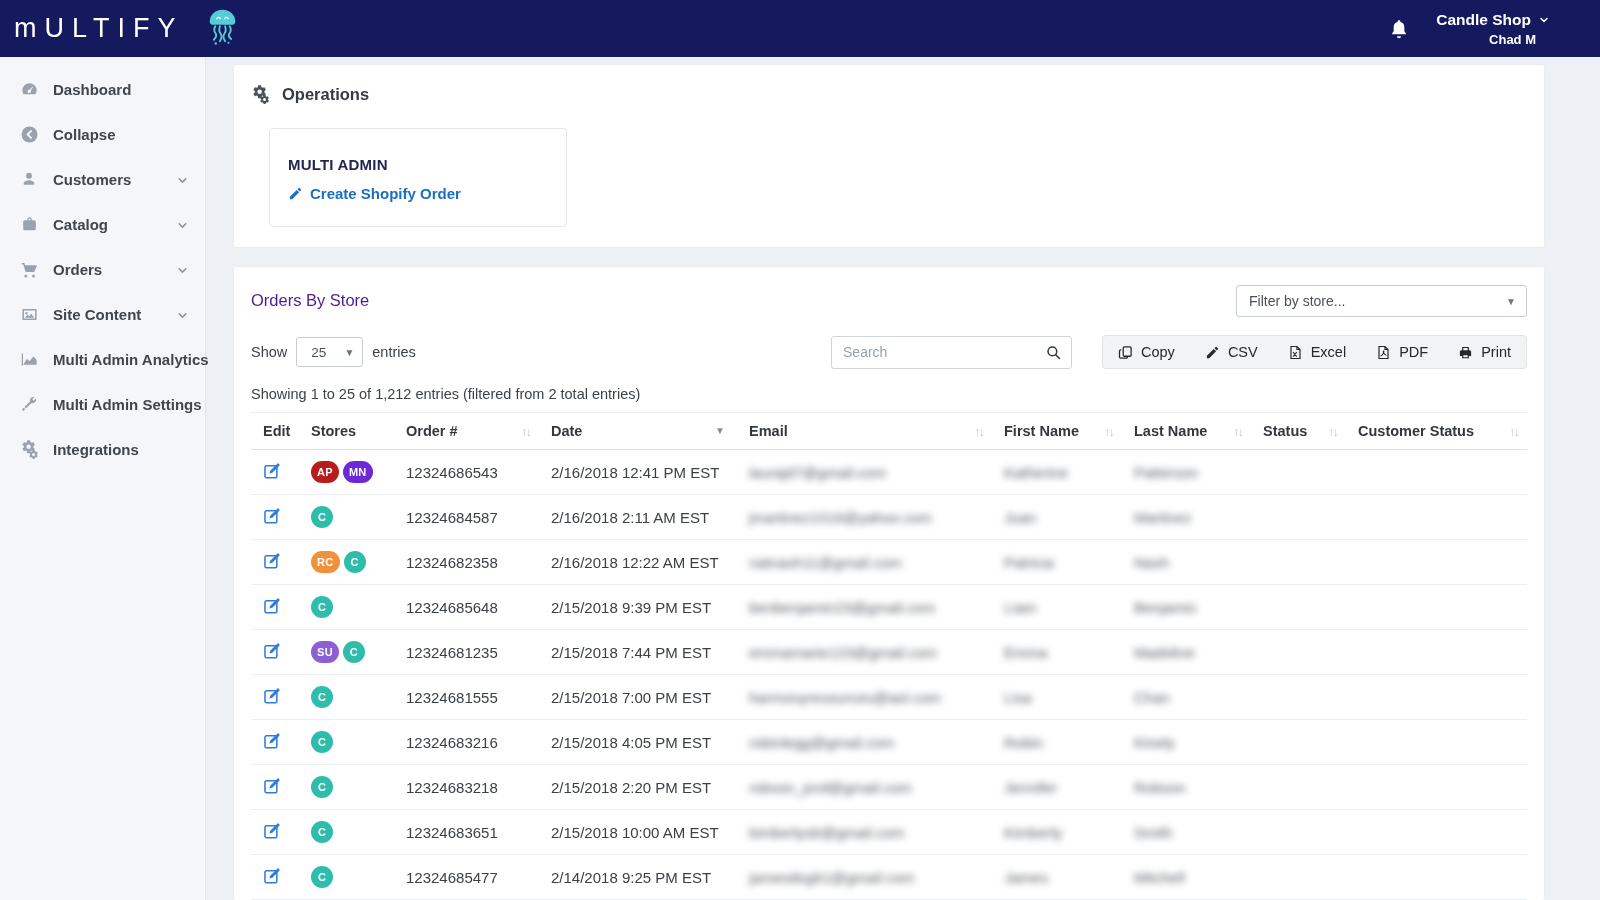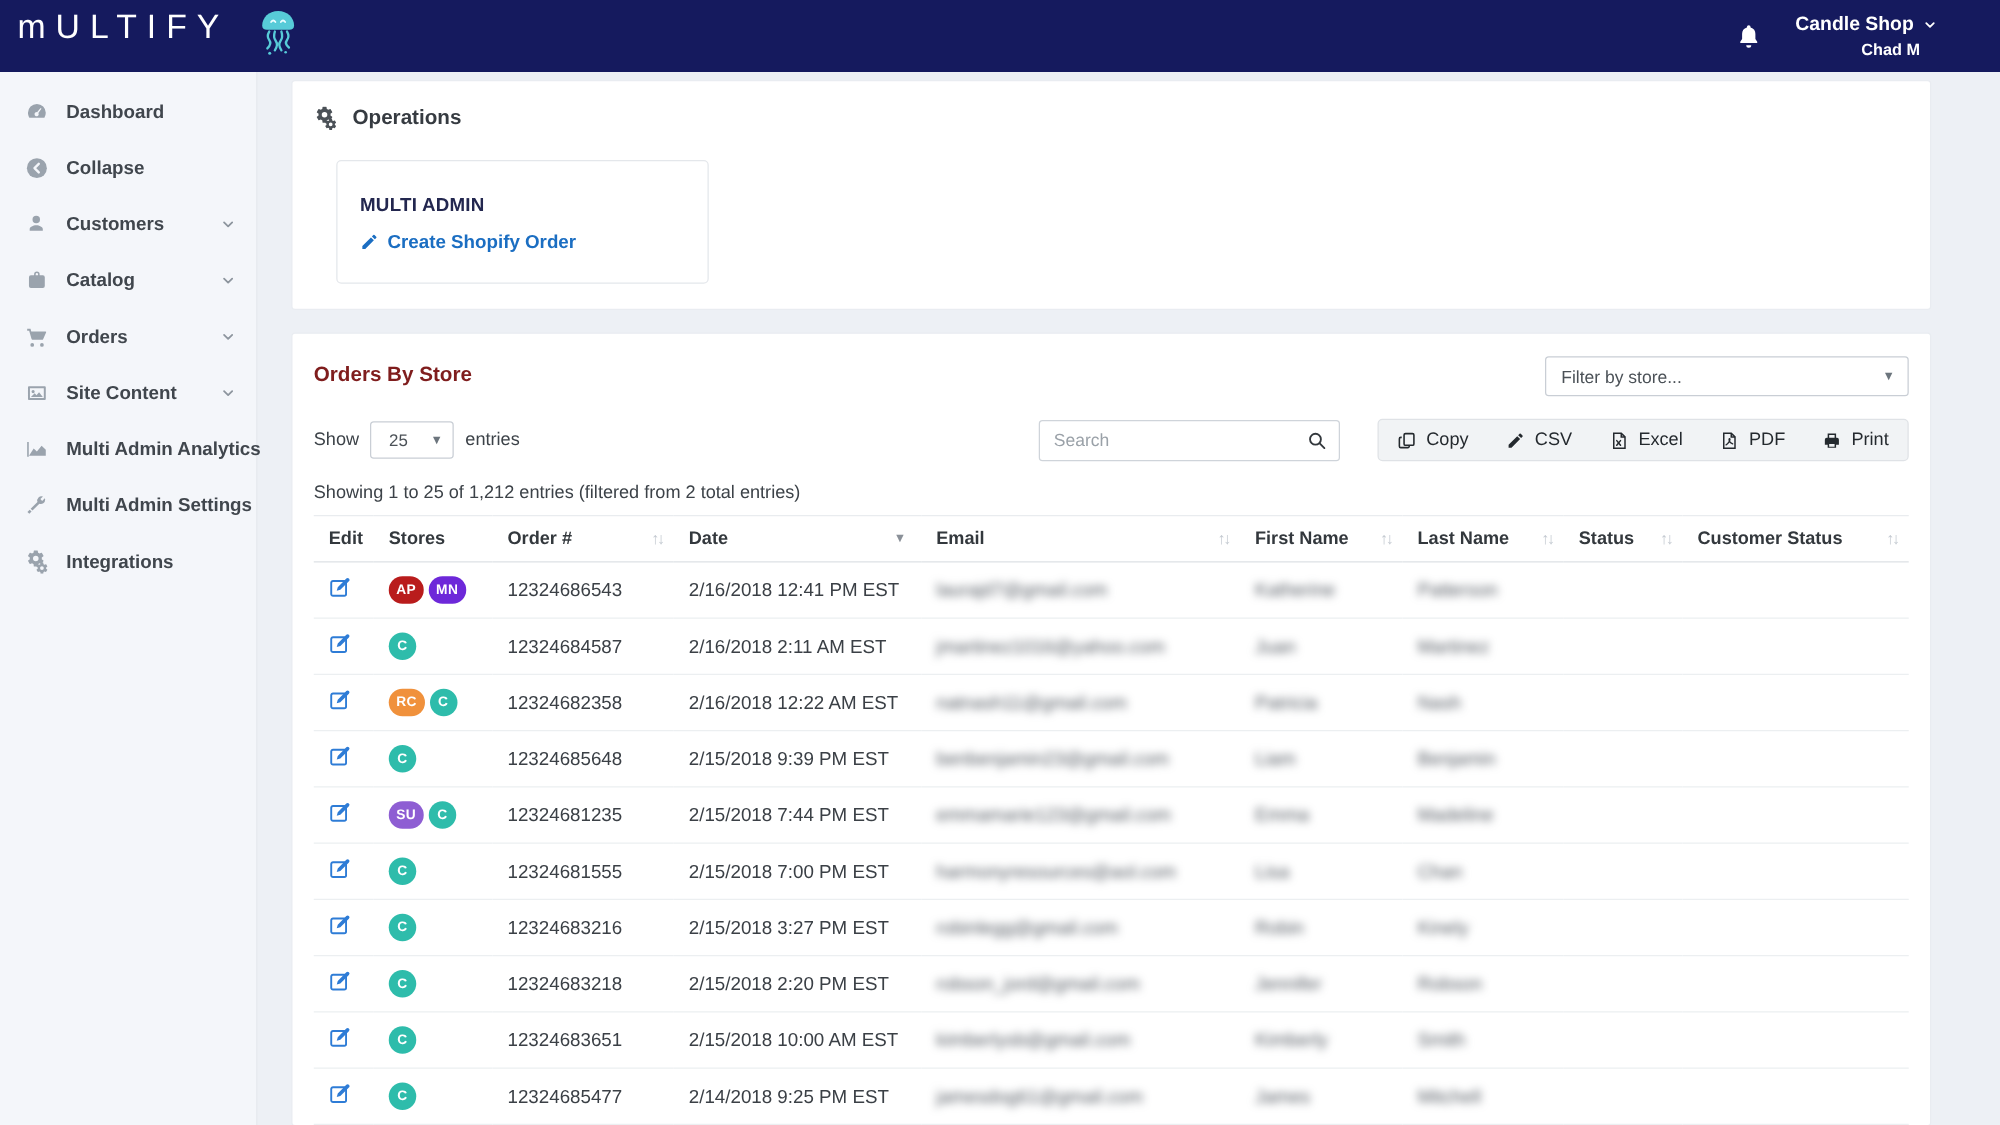--- a/index.html
+++ b/index.html
@@ -2,21 +2,21 @@
 <html><head>
 <meta charset="utf-8">
 <style>
   * { margin:0; padding:0; box-sizing:border-box; }
   html,body { width:1600px; height:900px; overflow:hidden; background:#edf0f5;
               font-family:"Liberation Sans","DejaVu Sans",sans-serif; color:#3c4248; }
 
   
   .topbar { position:fixed; top:0; left:0; width:1600px; height:57px; background:#151a5e;
             display:flex; align-items:center; justify-content:space-between; padding:0 50px 0 14px; z-index:10; }
-  .logo-wrap { display:flex; gap:22px; }
+  .logo-wrap { display:flex; align-items:center; gap:22px; }
   .logo-text { color:#fff; font-size:27px; letter-spacing:8px; font-weight:400; }
   .topbar-right { display:flex; align-items:center; gap:26px; }
   .bell { color:#fff; width:22px; height:22px; cursor:pointer; }
   .store-block { text-align:right; color:#fff; }
   .store-line { display:flex; align-items:center; gap:7px; font-size:15.5px; font-weight:700; cursor:pointer; }
   .user-line { font-size:13px; font-weight:700; margin-top:3px; padding-right:14px; }
 
   
   .sidebar { position:fixed; top:57px; left:0; width:206px; height:843px; background:#f4f6fa;
              border-right:1px solid #e3e7ed; padding-top:10px; }
@@ -36,21 +36,21 @@
   .ops-header .ic { width:19px; height:19px; color:#4b5157; }
   .ops-inner { width:298px; border:1px solid #e4e7eb; border-radius:4px; margin:24px 0 0 18px; padding:27px 18px 24px 18px; }
   .ops-group-title { font-size:15px; font-weight:700; color:#23274f; letter-spacing:.2px; }
   .ops-link { display:flex; align-items:center; gap:7px; margin-top:12px; color:#1b6ec2;
               font-size:15px; font-weight:600; cursor:pointer; }
   .ops-link .ic { width:15px; height:15px; }
 
   
   .orders-card { padding:18px 17px 0 17px; min-height:630px; }
   .orders-top { display:flex; align-items:flex-start; justify-content:space-between; }
-  .orders-title { font-size:16.5px; font-weight:700; color:#7f1d1d; padding-top:6px;text-align:right; }
+  .orders-title { font-size:16.5px; font-weight:400; color:#4c1d95; padding-top:6px;text-align:right; }
   .store-filter { width:291px; height:32px; border:1px solid #c9ced5; border-radius:3px; background:#fff;
                   display:flex; align-items:center; justify-content:space-between; padding:0 10px 0 12px;
                   font-size:14px; color:#4b5157; cursor:pointer; }
   .caret { color:#6c757d; font-size:10px; }
 
   .controls { display:flex; align-items:center; margin-top:18px; }
   .show-group { display:flex; align-items:center; gap:9px; font-size:14.5px; color:#3c4248; }
   .page-size { width:67px; height:30px; border:1px solid #c9ced5; border-radius:3px; background:#fff;
                display:flex; align-items:center; justify-content:space-between; padding:0 8px 0 14px;
                font-size:13.5px; color:#4b5157; cursor:pointer; }
@@ -396,21 +396,21 @@
             <td><span></span></td>
             <td><span></span></td>
           </tr>
           <tr>
             <td><span class="edit-btn"><svg viewBox="0 0 20 20" width="18" height="18">
                   <rect x="2.2" y="4.2" width="13.2" height="13.2" rx="1.6" fill="none" stroke="currentColor" stroke-width="1.7"></rect>
                   <path fill="currentColor" d="M17.9 2.1a1.6 1.6 0 0 1 0 2.3l-7.6 7.6-3.2.9.9-3.2 7.6-7.6a1.6 1.6 0 0 1 2.3 0z"></path>
                 </svg></span></td>
             <td><span class="badge" style="background: rgb(46, 188, 171);">C</span></td>
             <td>12324683216</td>
-            <td class="date-cell">2/15/2018 3:27 PM EST</td>
+            <td class="date-cell">2/15/2018 4:05 PM EST</td>
             <td><span class="blurred">robinlegg@gmail.com</span></td>
             <td><span class="blurred">Robin</span></td>
             <td><span class="blurred">Kinely</span></td>
             <td><span></span></td>
             <td><span></span></td>
           </tr>
           <tr>
             <td><span class="edit-btn"><svg viewBox="0 0 20 20" width="18" height="18">
                   <rect x="2.2" y="4.2" width="13.2" height="13.2" rx="1.6" fill="none" stroke="currentColor" stroke-width="1.7"></rect>
                   <path fill="currentColor" d="M17.9 2.1a1.6 1.6 0 0 1 0 2.3l-7.6 7.6-3.2.9.9-3.2 7.6-7.6a1.6 1.6 0 0 1 2.3 0z"></path>

